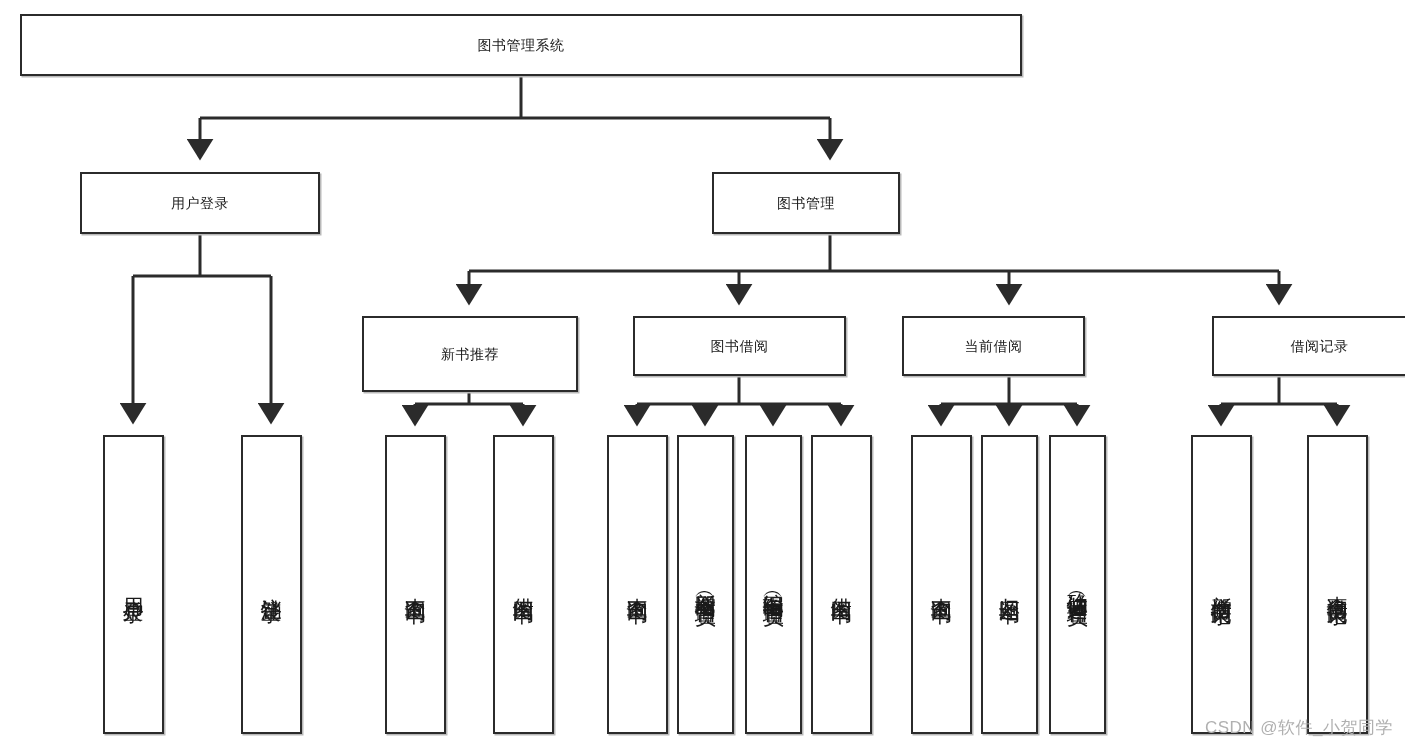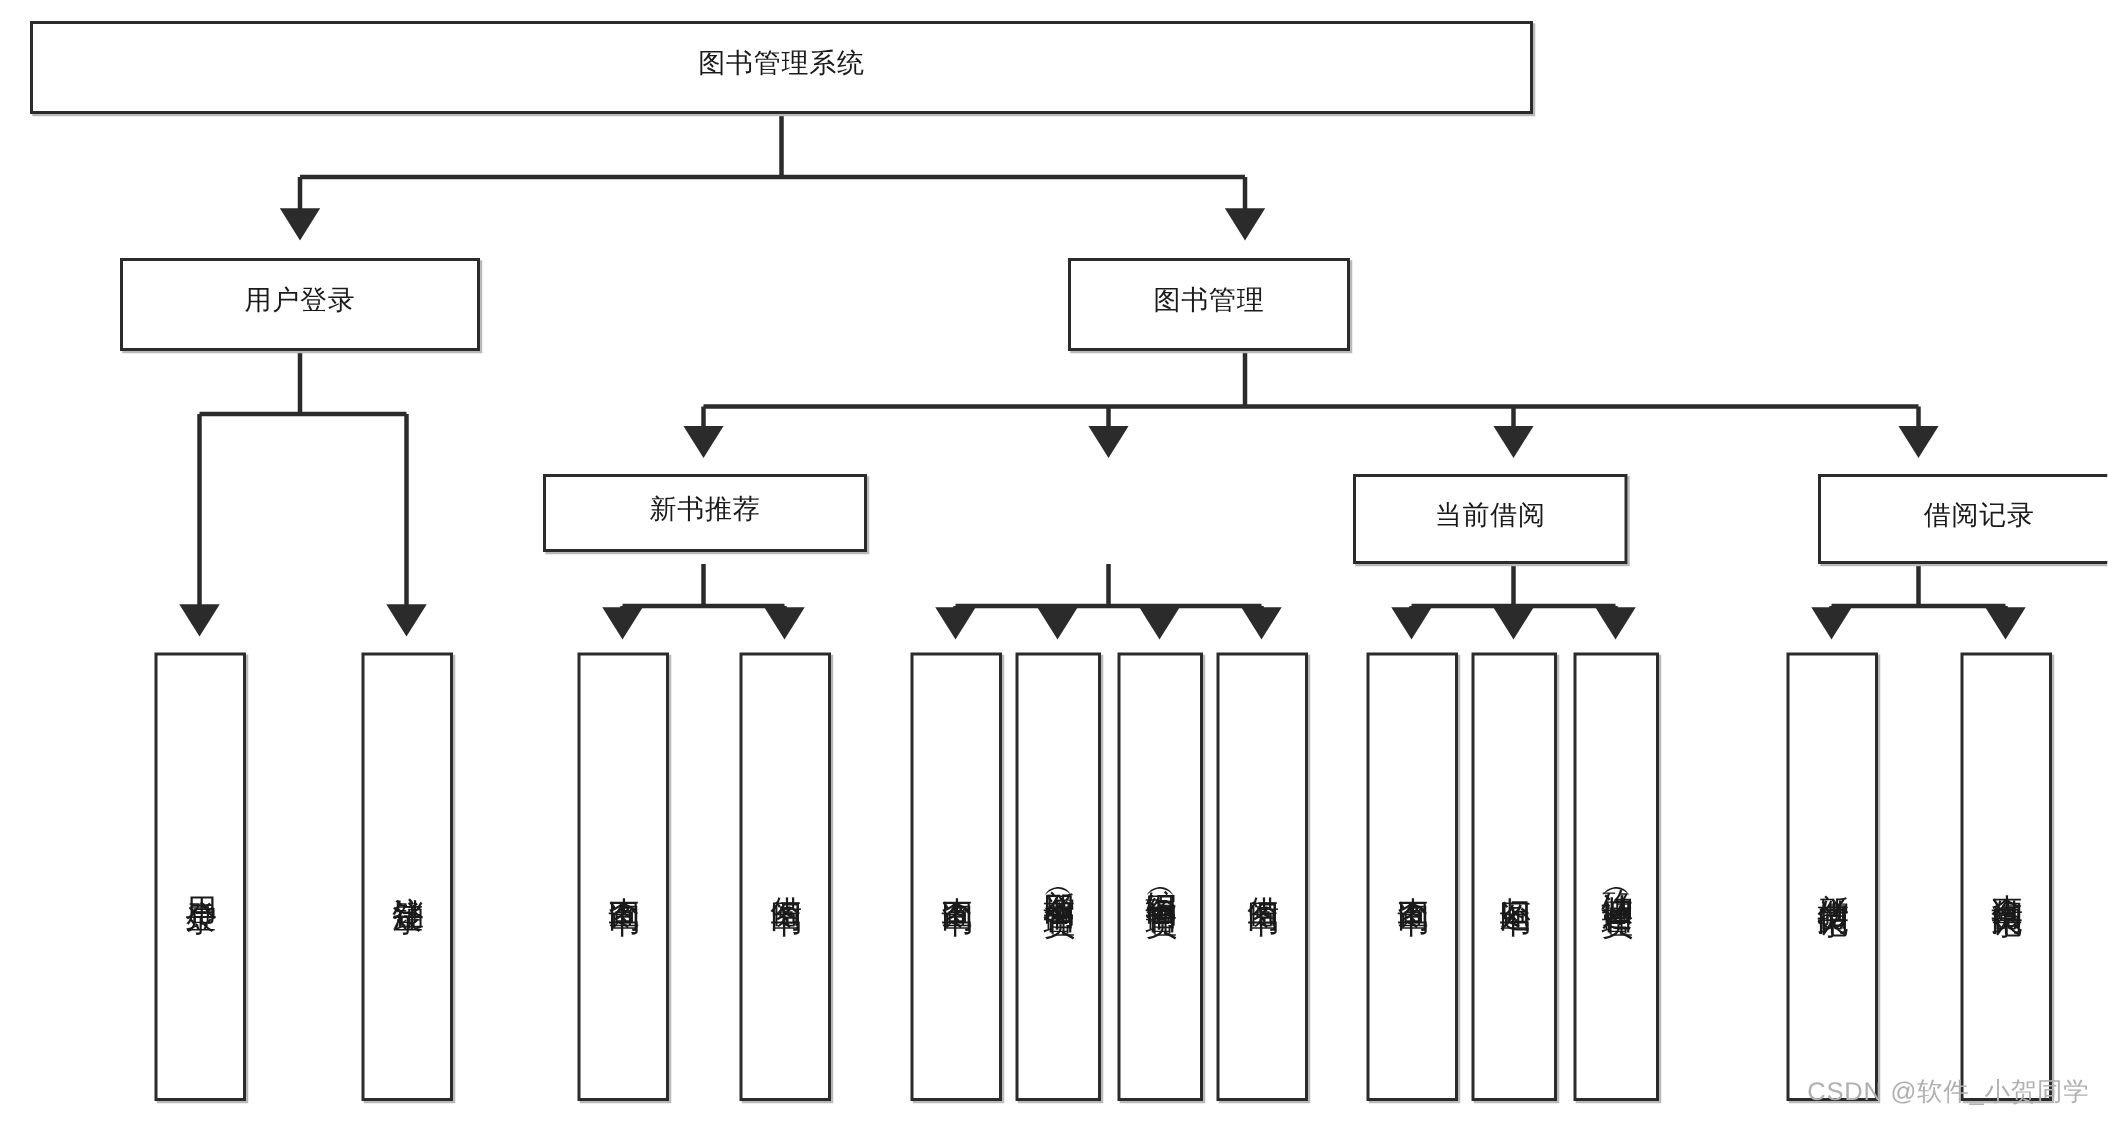--- a/index.html
+++ b/index.html
@@ -32,26 +32,25 @@
     background: #ffffff;
     border: 2px solid #2b2b2b;
     box-shadow: 1.5px 1.5px 0 0 #b9b9b9;
     display: flex;
     align-items: center;
     justify-content: center;
     color: #1a1a1a;
     z-index: 2;
   }
   .node .label-h {
-    font-size: 18px;
+    font-size: 14px;
     line-height: 1.2;
     letter-spacing: 0.5px;
     white-space: nowrap;
     text-align: center;
-    font-family: Liberation Mono, monospace;
   }
   .node.vertical {
     align-items: center;
     justify-content: center;
   }
   .node.vertical .label-v {
     writing-mode: vertical-rl;
     text-orientation: upright;
     font-size: 21px;
     line-height: 1.30;
@@ -131,24 +130,27 @@
   </div>
 
   <div class="node" style="left:80px; top:172px; width:240px; height:62px;">
     <span class="label-h">用户登录</span>
   </div>
 
   <div class="node" style="left:712px; top:172px; width:188px; height:62px;">
     <span class="label-h">图书管理</span>
   </div>
 
-  <div class="node" style="left:362px; top:316px; width:216px; height:52px;">
+  <div class="node" style="left:362px; top:316px; width:216px; height:76px;">
     <span class="label-h">新书推荐</span>
   </div>
 
+  <div class="node" style="left:633px; top:316px; width:213px; height:60px;">
+    <span class="label-h">图书借阅</span>
+  </div>
 
   <div class="node" style="left:902px; top:316px; width:183px; height:60px;">
     <span class="label-h">当前借阅</span>
   </div>
 
   <div class="node" style="left:1172px; top:316px; width:215px; height:60px;margin-left:40px;">
     <span class="label-h">借阅记录</span>
   </div>
 
   <div class="node vertical" style="left:103px; top:435px; width:61px; height:299px;">

